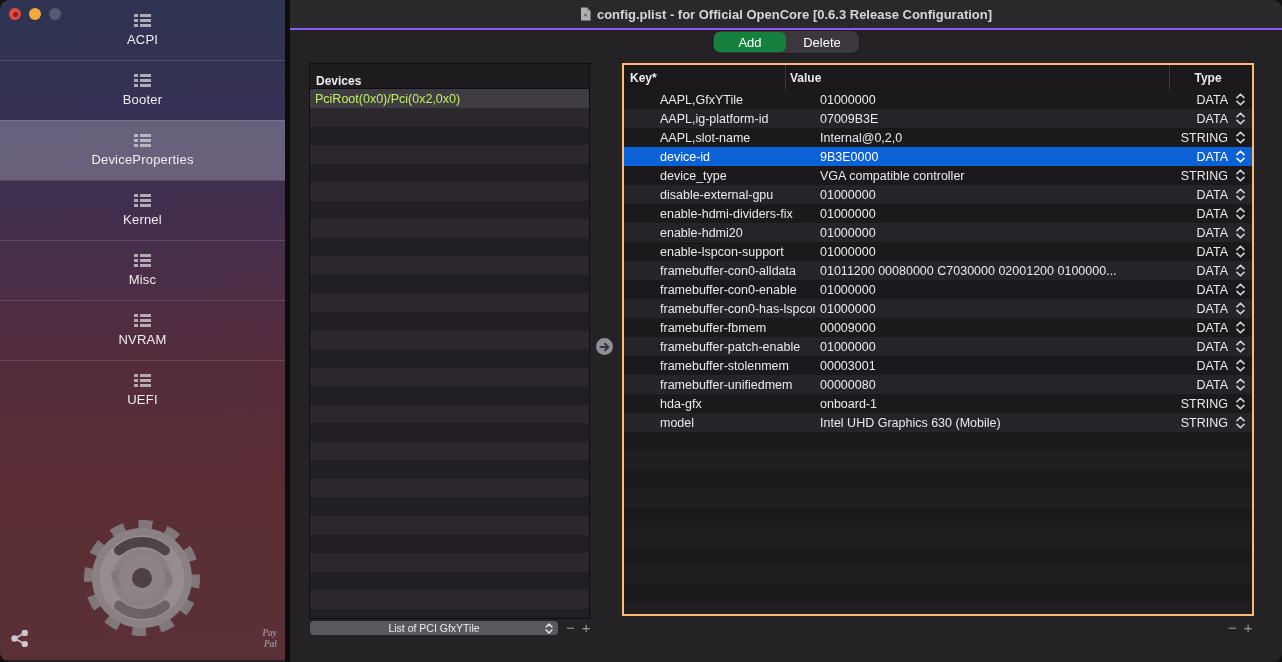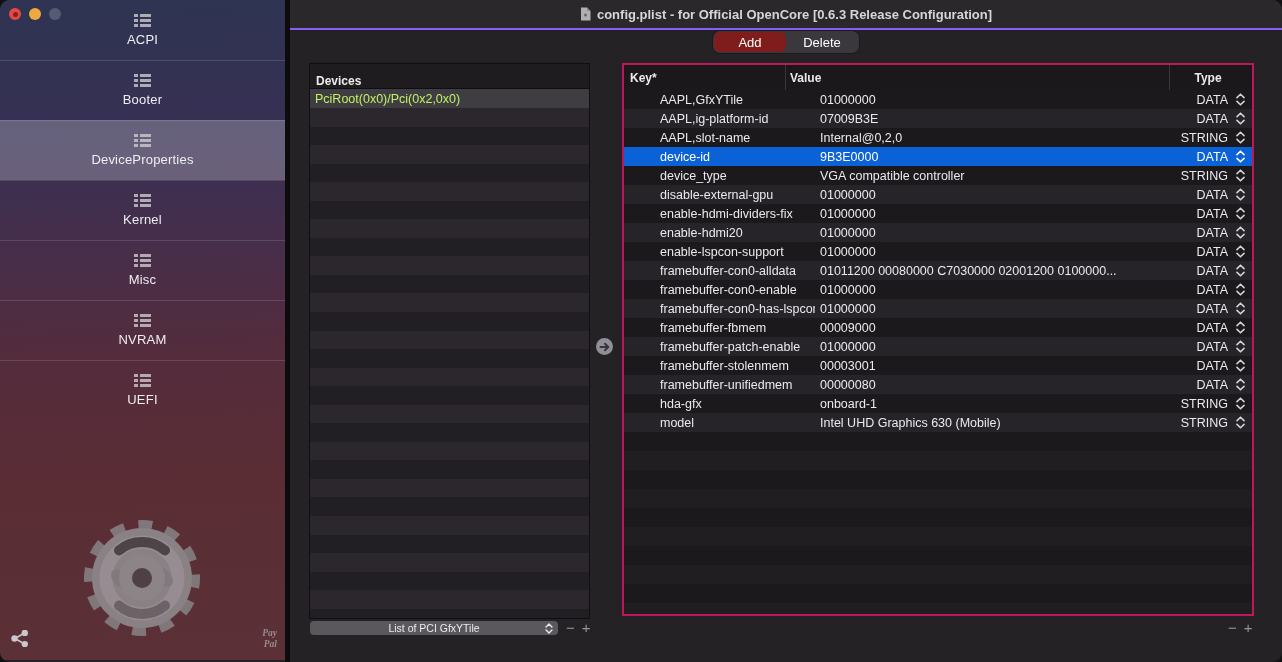--- a/index.html
+++ b/index.html
@@ -32,21 +32,21 @@
 
   
   .main{position:absolute;left:290px;top:0;width:992px;height:662px;background:#252226;}
   .titlebar{position:absolute;left:0;top:0;width:992px;height:28px;background:#2b282b;
     border-bottom:2px solid #8b5cf6;display:flex;align-items:center;justify-content:center;gap:6px;}
   .title-text{font-size:13px;font-weight:bold;color:#d8d5d8;}
   .tabsrow{position:absolute;left:0;top:29px;width:992px;height:26px;display:flex;align-items:center;justify-content:center;}
   .seg{display:flex;background:#3a383c;border-radius:7px;padding:1px;box-shadow:0 0 0 1px rgba(0,0,0,.25);}
   .seg-btn{min-width:52px;height:20px;display:flex;align-items:center;justify-content:center;
     font-size:13px;color:#fff;border-radius:6px;padding:0 10px;}
-  .seg-btn.active{background:#7f1d1d;}
+  .seg-btn.active{background:#15803d;}
 
   
   .devices{position:absolute;left:19px;top:63px;width:281px;height:556px;background:#262327;
     border:1px solid #0f0e10;box-sizing:border-box;overflow:hidden;}
   .devices-header{height:24px;background:#1e1c1f;border-bottom:1px solid #0f0e10;display:flex;align-items:flex-end;}
   .devices-header span{font-size:12px;font-weight:bold;color:#edebee;padding-left:6px;}
   .drow{height:19px;display:flex;align-items:center;font-size:12.5px;color:#bef264;padding-left:5px;}
   .drow.selected{background:#403d42;}
   .erow{height:18.55px;}
   .erow.a{background:#2b272c;}
@@ -60,21 +60,21 @@
   .pm span{cursor:default;}
   .pm.left{left:276px;}
   .pm.right{left:938px;}
 
   
   .arrow-btn{position:absolute;left:306px;top:338px;width:17px;height:17px;border-radius:50%;
     background:#918e97;display:flex;align-items:center;justify-content:center;}
 
   
   .ptable{position:absolute;left:332px;top:63px;width:632px;height:553px;box-sizing:border-box;
-    border:2px solid #be185d;background:#1b191c;overflow:hidden;}
+    border:2px solid #fdba74;background:#1b191c;overflow:hidden;}
   .thead{position:relative;height:25px;background:#1a181b;border-bottom:1px solid #39363a;
     display:flex;align-items:center;}
   .th{font-size:12px;font-weight:bold;color:#eae8ec;}
   .th.key{position:absolute;left:6px;}
   .th.val{position:absolute;left:166px;}
   .th.type{position:absolute;left:545px;width:78px;text-align:center;}
   .hdiv{position:absolute;top:0;width:1px;height:25px;background:#3b383c;}
   .hdiv.d1{left:161px;}
   .hdiv.d2{left:545px;}
   .tbody{position:absolute;top:25px;left:0;right:0;bottom:0;overflow:hidden;}

